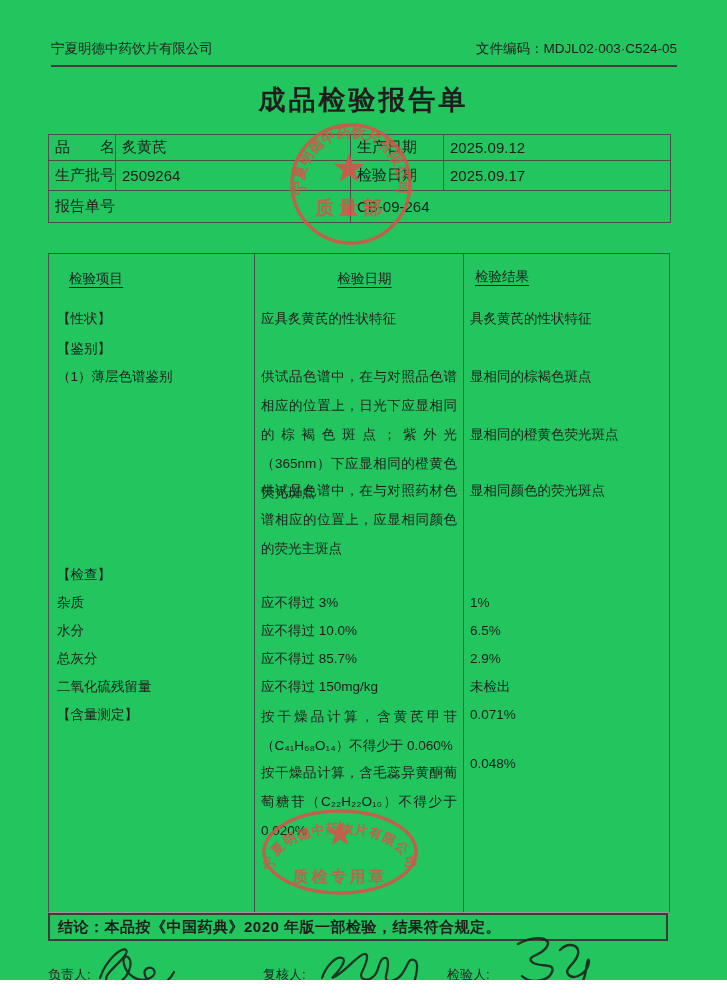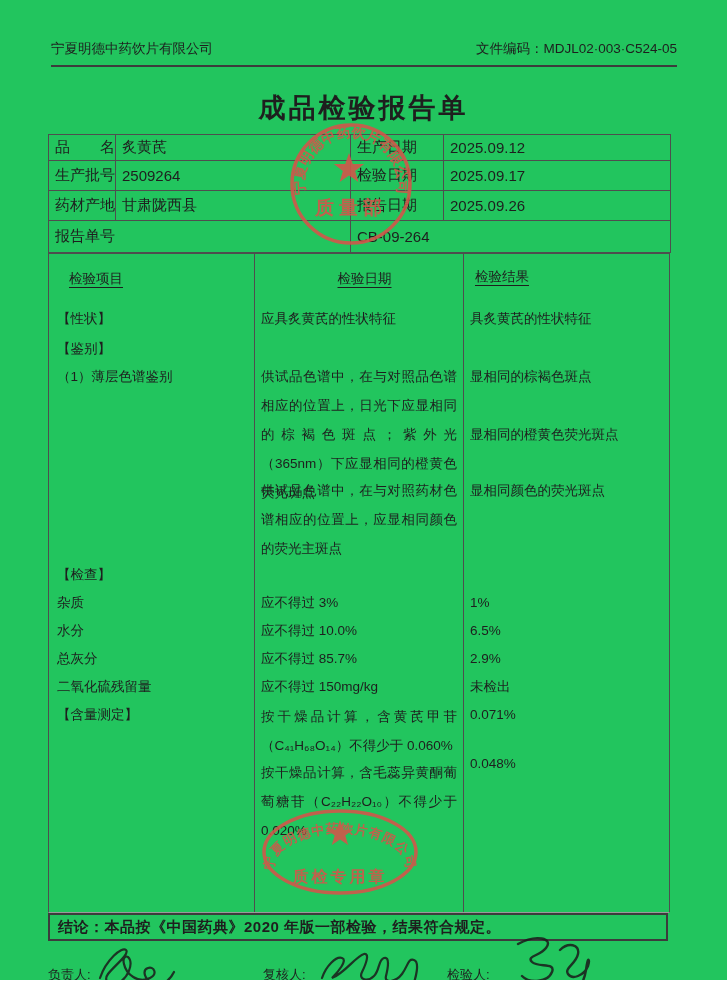--- a/index.html
+++ b/index.html
@@ -6,21 +6,21 @@
   .page{position:relative;width:727px;height:980px;background:#22c55e;overflow:hidden;
         font-family:Liberation Sans, sans-serif;color:#1e1e1e;}
 
   
   .hdr{position:absolute;left:51px;right:50px;top:28px;height:30px;
        border-bottom:2px solid #3c3c3c;font-size:13.5px;
        display:flex;justify-content:space-between;align-items:flex-end;padding-bottom:7px;}
 
   
   .title{position:absolute;top:82px;left:0;right:0;text-align:center;
-         font-size:27px;font-weight:bold;letter-spacing:3px;margin-top:8px;}
+         font-size:27px;font-weight:bold;letter-spacing:3px;}
 
   
   table.info{position:absolute;left:48px;top:134px;width:622px;
              border-collapse:collapse;table-layout:fixed;font-size:15px;}
   table.info td{border:1px solid #4e4e4e;padding:0 6px;overflow:hidden;white-space:nowrap;}
 
   
   .main{position:absolute;left:48px;top:253px;width:620px;height:658px;
         border:1px solid #4e4e4e;border-bottom-color:#9a9a9a;font-size:13.5px;}
   .vline{position:absolute;top:0;bottom:0;width:0;border-left:1px solid #4e4e4e;}
@@ -66,26 +66,20 @@
       <td>品　　名</td>
       <td>炙黄芪</td>
       <td>生产日期</td>
       <td>2025.09.12</td>
     </tr>
     <tr style="height:30px">
       <td>生产批号</td>
       <td>2509264</td>
       <td>检验日期</td>
       <td>2025.09.17</td>
-    </tr>
-    <tr style="height:30px">
-      <td>药材产地</td>
-      <td>甘肃陇西县</td>
-      <td>报告日期</td>
-      <td>2025.09.26</td>
     </tr>
     <tr style="height:32px">
       <td colspan="2">报告单号</td>
       <td colspan="2">CB-09-264</td>
     </tr>
   </tbody>
     </table>
 
   <div class="main">
     <div class="vline v1"></div>

